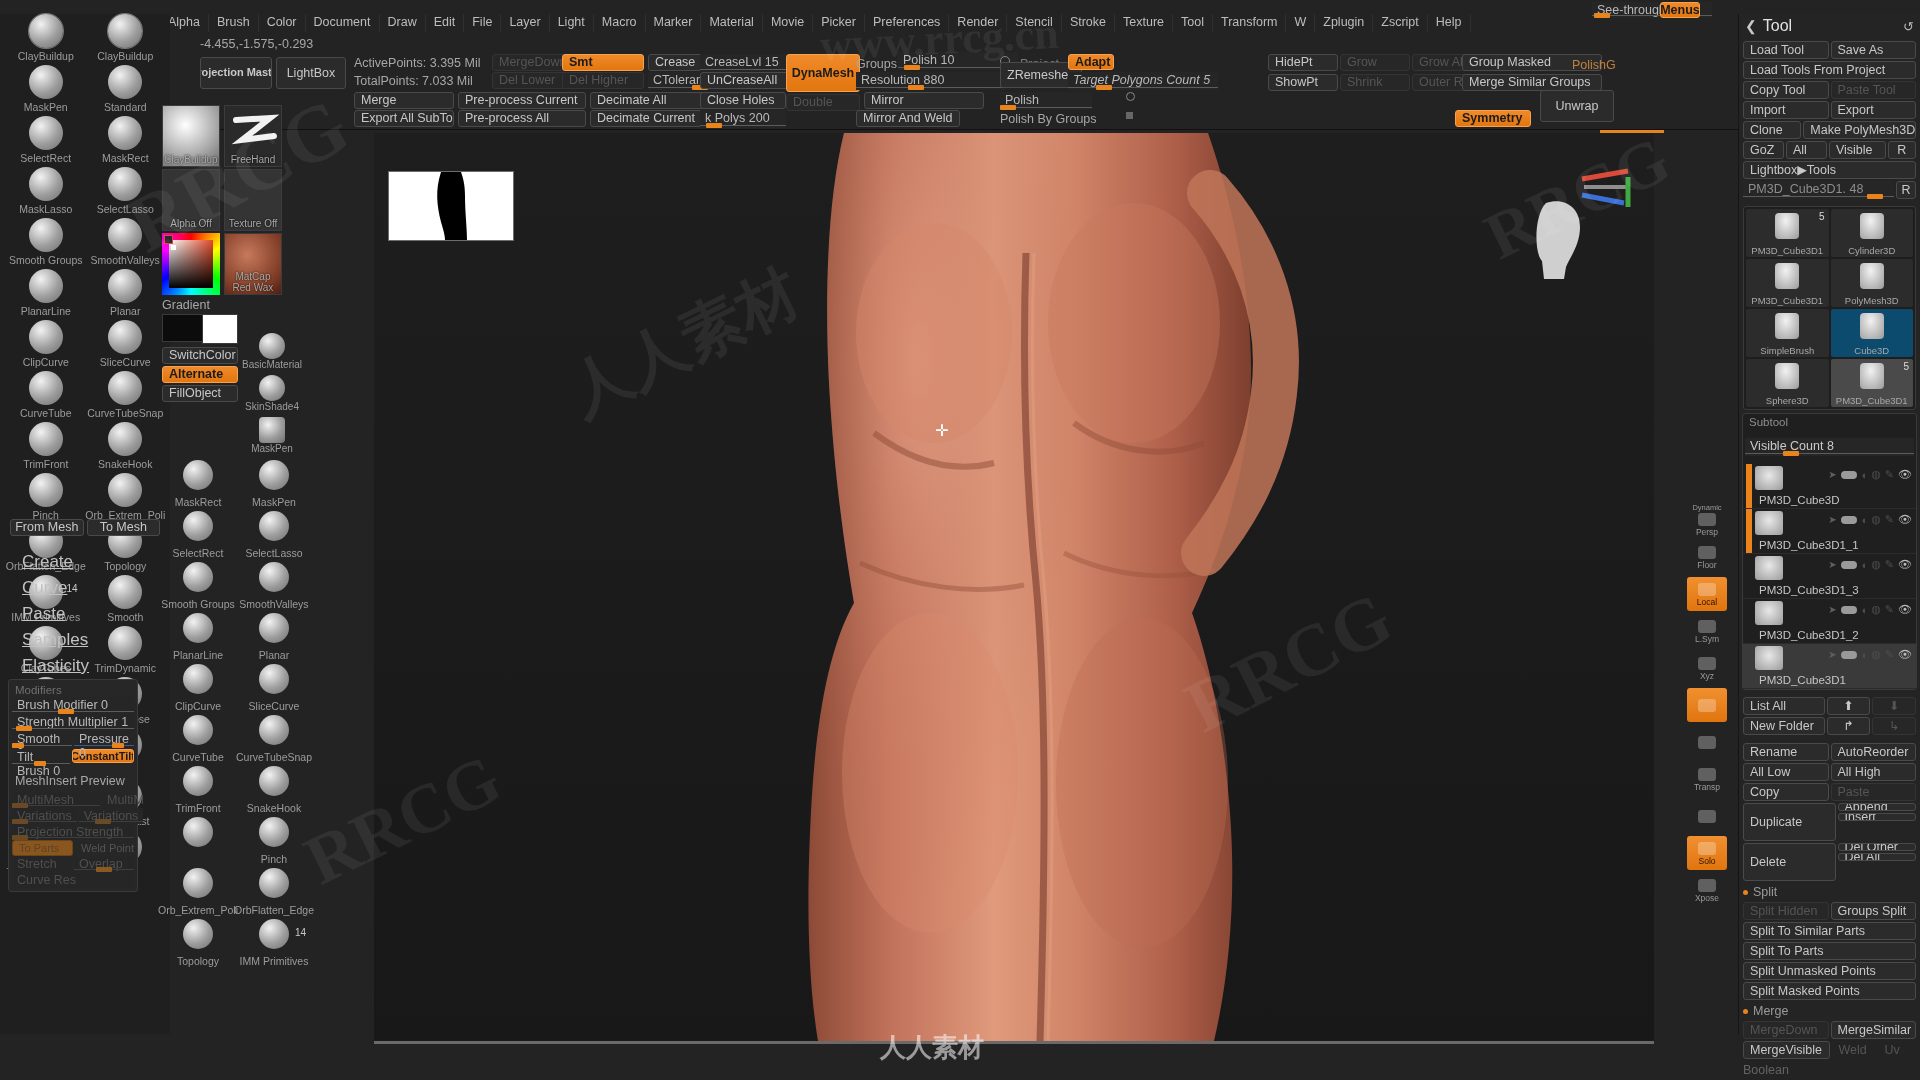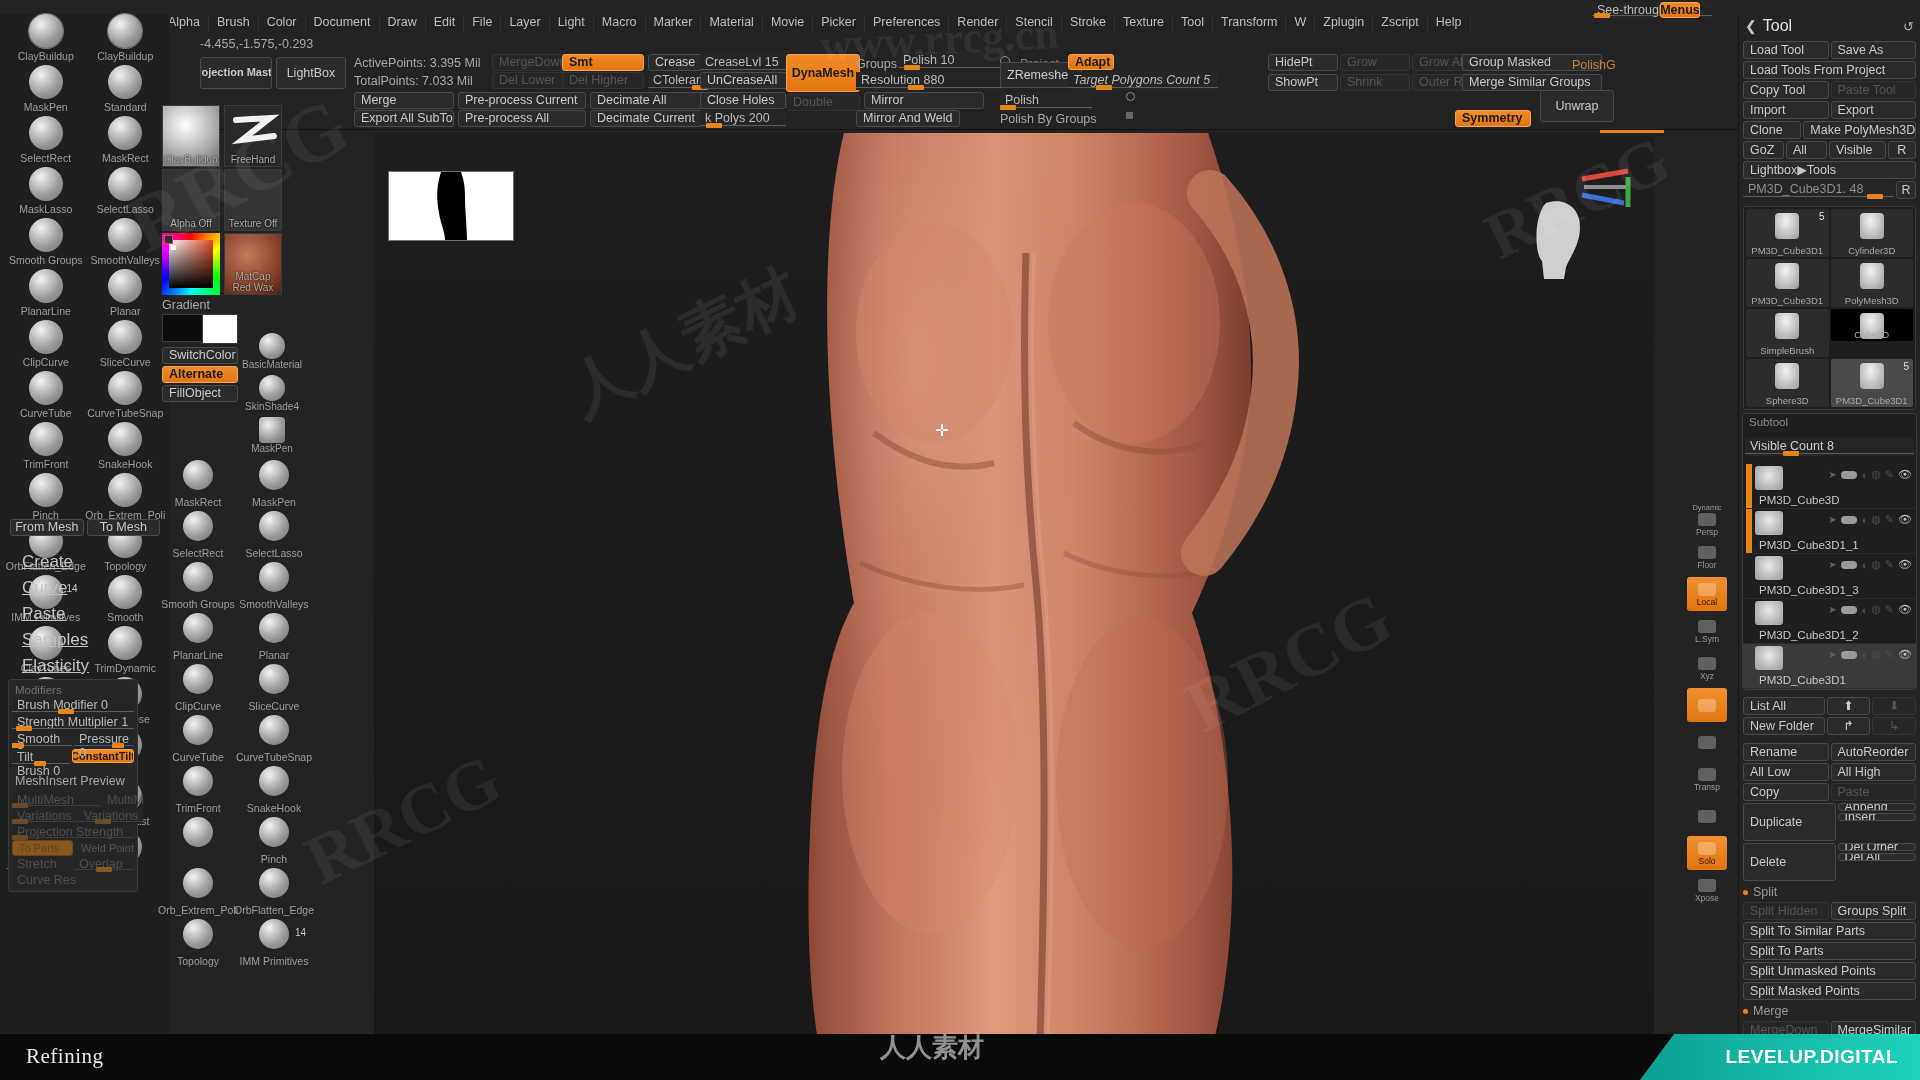--- a/index.html
+++ b/index.html
@@ -801,21 +801,21 @@
           <div style="position: absolute; left: 0px; right: 0px; bottom: 1px; text-align: center; font-size: 9.5px; color: rgb(168, 168, 168); overflow: hidden; white-space: nowrap;">PM3D_Cube3D1</div>
         </div>
         <div style="position: relative; height: 48px; background: rgb(44, 44, 44); border-radius: 2px;">
           <div style="position: absolute; left: 50%; top: 4px; transform: translateX(-50%); width: 24px; height: 26px; background: radial-gradient(at 45% 30%, rgb(242, 242, 242), rgb(154, 154, 154)); border-radius: 4px;"></div>
           <div style="position: absolute; left: 0px; right: 0px; bottom: 1px; text-align: center; font-size: 9.5px; color: rgb(168, 168, 168); overflow: hidden; white-space: nowrap;">PolyMesh3D</div>
         </div>
         <div style="position: relative; height: 48px; background: rgb(44, 44, 44); border-radius: 2px;">
           <div style="position: absolute; left: 50%; top: 4px; transform: translateX(-50%); width: 24px; height: 26px; background: radial-gradient(at 45% 30%, rgb(242, 242, 242), rgb(154, 154, 154)); border-radius: 4px;"></div>
           <div style="position: absolute; left: 0px; right: 0px; bottom: 1px; text-align: center; font-size: 9.5px; color: rgb(168, 168, 168); overflow: hidden; white-space: nowrap;">SimpleBrush</div>
         </div>
-        <div style="position: relative; height: 32px; background: #000000; border-radius: 2px;">
+        <div style="position: relative; height: 48px; background: #0c4a6e; border-radius: 2px;">
           <div style="position: absolute; left: 50%; top: 4px; transform: translateX(-50%); width: 24px; height: 26px; background: radial-gradient(at 45% 30%, rgb(242, 242, 242), rgb(154, 154, 154)); border-radius: 4px;"></div>
           <div style="position: absolute; left: 0px; right: 0px; bottom: 1px; text-align: center; font-size: 9.5px; color: rgb(168, 168, 168); overflow: hidden; white-space: nowrap;">Cube3D</div>
         </div>
         <div style="position: relative; height: 48px; background: rgb(44, 44, 44); border-radius: 2px;">
           <div style="position: absolute; left: 50%; top: 4px; transform: translateX(-50%); width: 24px; height: 26px; background: radial-gradient(at 45% 30%, rgb(242, 242, 242), rgb(154, 154, 154)); border-radius: 4px;"></div>
           <div style="position: absolute; left: 0px; right: 0px; bottom: 1px; text-align: center; font-size: 9.5px; color: rgb(168, 168, 168); overflow: hidden; white-space: nowrap;">Sphere3D</div>
         </div>
         <div style="position: relative; height: 48px; background: rgb(74, 74, 74); border-radius: 2px;">
           <div style="position: absolute; left: 50%; top: 4px; transform: translateX(-50%); width: 24px; height: 26px; background: radial-gradient(at 45% 30%, rgb(242, 242, 242), rgb(154, 154, 154)); border-radius: 4px;"></div>
           <div style="position: absolute; right: 4px; top: 2px; color: rgb(221, 221, 221); font-size: 10px;">5</div>
@@ -969,26 +969,20 @@
       </div>
       <div class="sect" style="margin:4px 0 2px;color:#636363;">
         <span>Boolean</span>
       </div>
       <div class="sect" style="color:#636363;">
         <span>Remesh</span>
       </div>
     </div>
   </div>
 
-  <div id="status">
-    <div class="txt">Refining</div>
-    <div id="brandwrap">
-      <span>LEVELUP.DIGITAL</span>
-    </div>
-  </div>
 
   <div class="wm" style="left:820px; top:14px; font-size:44px; transform:rotate(-3deg);">www.rrcg.cn</div>
   <div class="wm" style="left:120px; top:130px; font-size:80px; transform:rotate(-28deg);">RRCG</div>
   <div class="wm" style="left:560px; top:300px; font-size:62px; transform:rotate(-26deg);">人人素材</div>
   <div class="wm" style="left:1180px; top:620px; font-size:74px; transform:rotate(-27deg);">RRCG</div>
   <div class="wm" style="left:300px; top:780px; font-size:70px; transform:rotate(-26deg);">RRCG</div>
   <div class="wm" style="left:1480px; top:160px; font-size:66px; transform:rotate(-26deg);">RRCG</div>
   <div class="wm" style="left:880px; top:1030px; font-size:26px; color:rgba(255,255,255,.55);">人人素材</div>
 
 </div>

